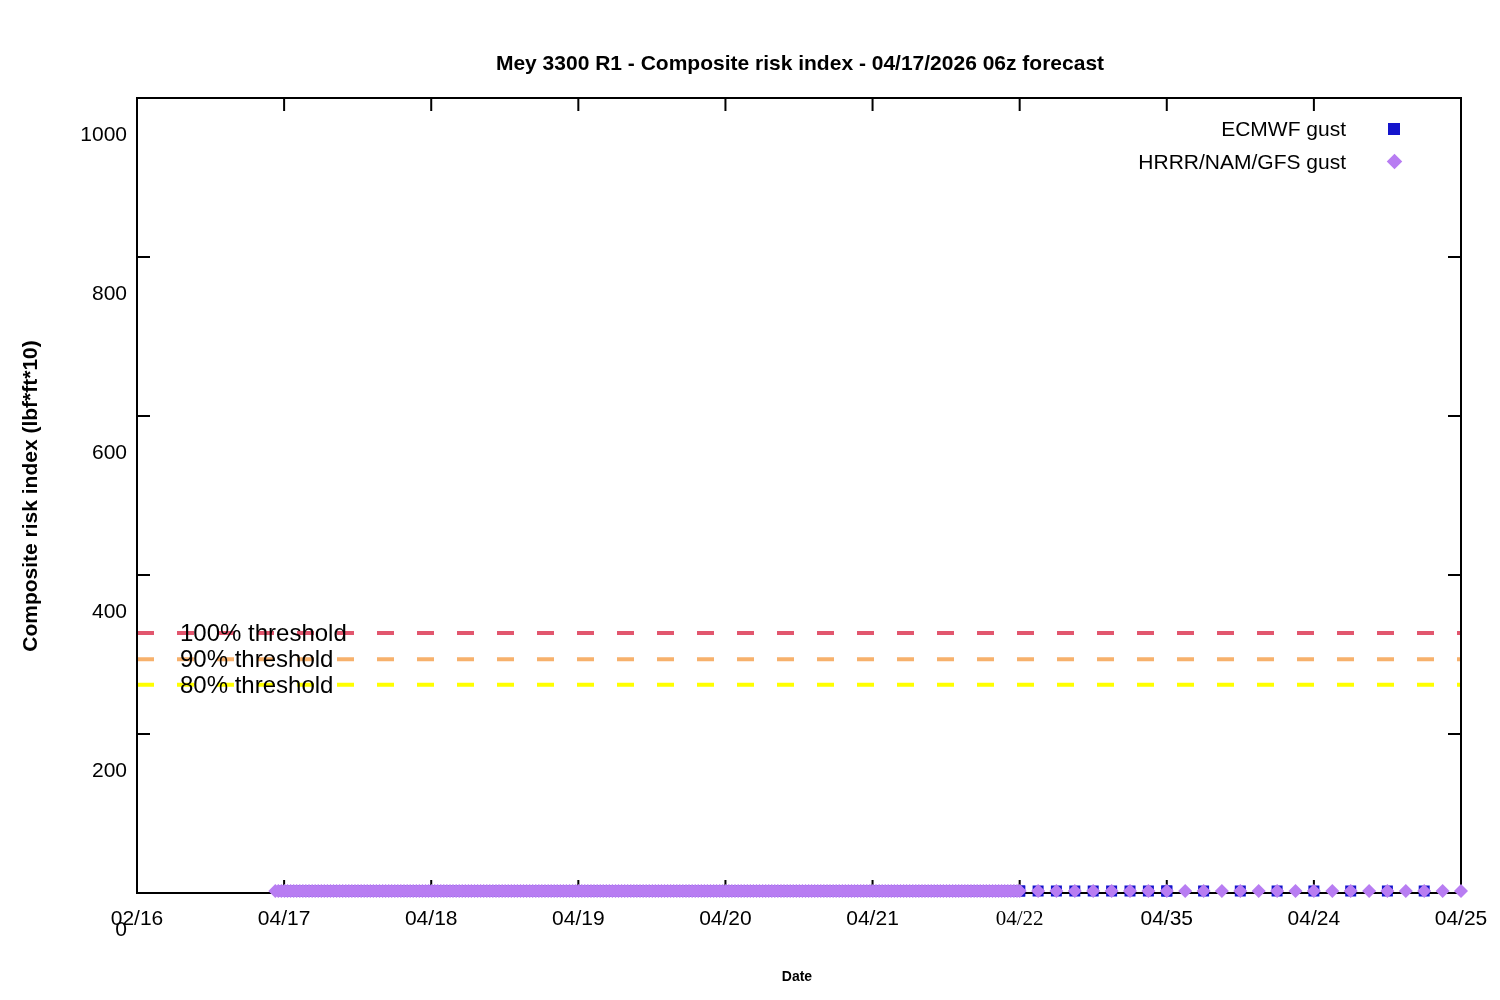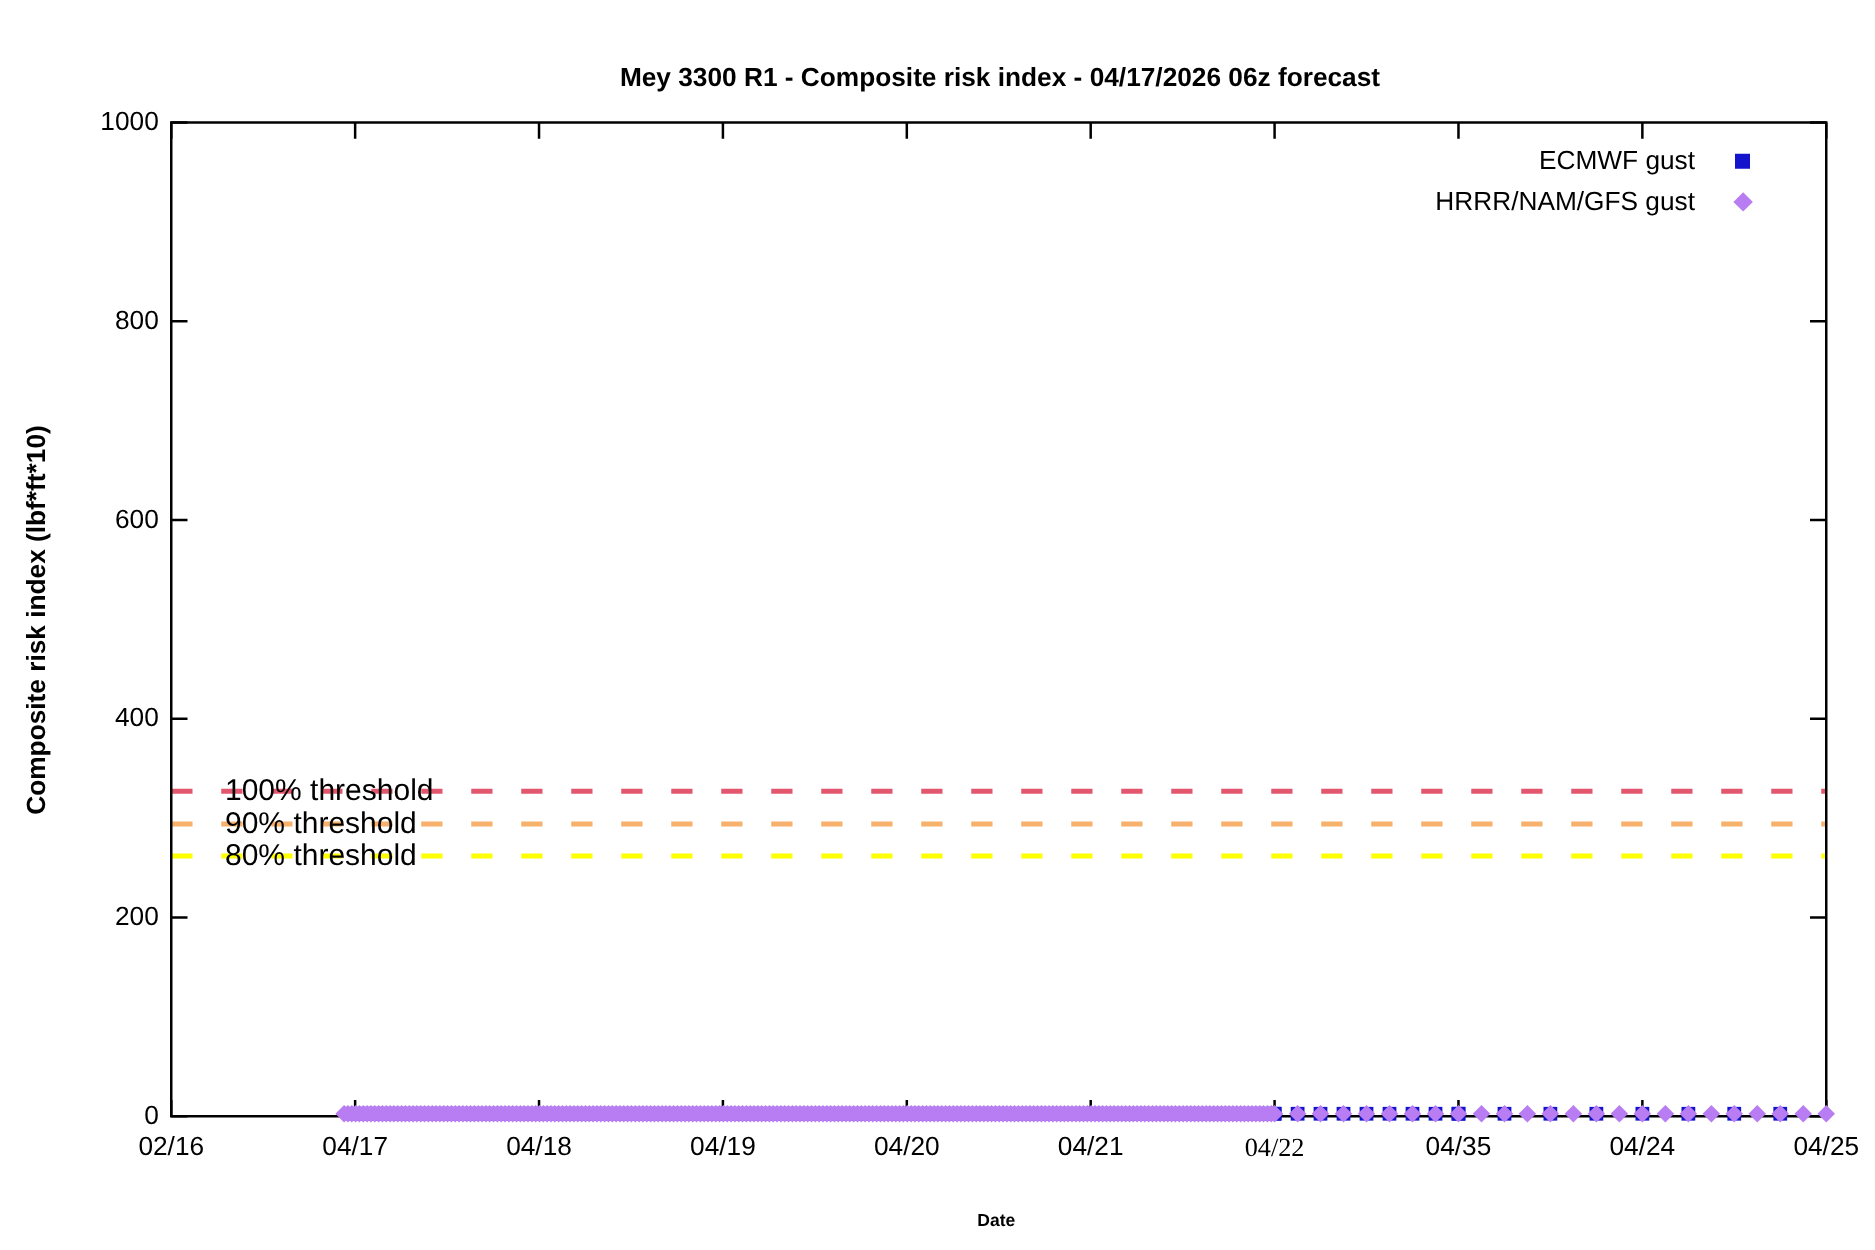--- a/index.html
+++ b/index.html
@@ -23,30 +23,30 @@
   .y-axis-label > span{
     white-space:nowrap;transform:rotate(-90deg);
     font-size:21px;font-weight:bold;
   }
   .tick-x{
     position:absolute;top:905px;width:90px;text-align:center;
     font-size:21px;line-height:26px;
   }
   .tick-y{
     position:absolute;left:17px;width:110px;text-align:right;
-    font-size:21px;line-height:26px;
+    font-size:21px;line-height:26px;margin-top:36px;
   }
   .threshold-label{
     position:absolute;left:180px;font-size:24px;line-height:26px;white-space:nowrap;
   }
   .legend{
     position:absolute;top:112px;right:88px;display:flex;flex-direction:column;
   }
   .legend-row{
-    display:flex;align-items:center;justify-content:flex-end;height:33px;column-gap:20px;
+    display:flex;align-items:center;justify-content:flex-end;height:33px;column-gap:30px;
   }
   .legend-label{font-size:21px;white-space:nowrap;}
   .legend-marker-cell{width:36px;display:flex;align-items:center;justify-content:center;}
   .legend-marker.square{width:12px;height:12px;}
   .legend-marker.diamond{width:11px;height:11px;transform:rotate(45deg);}
 </style>
 </head>
 <body>
 
 <div id="stage">

